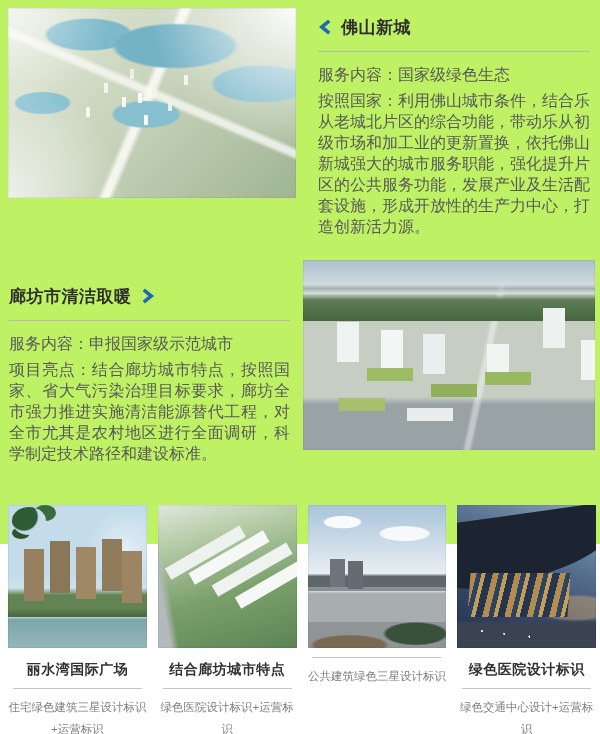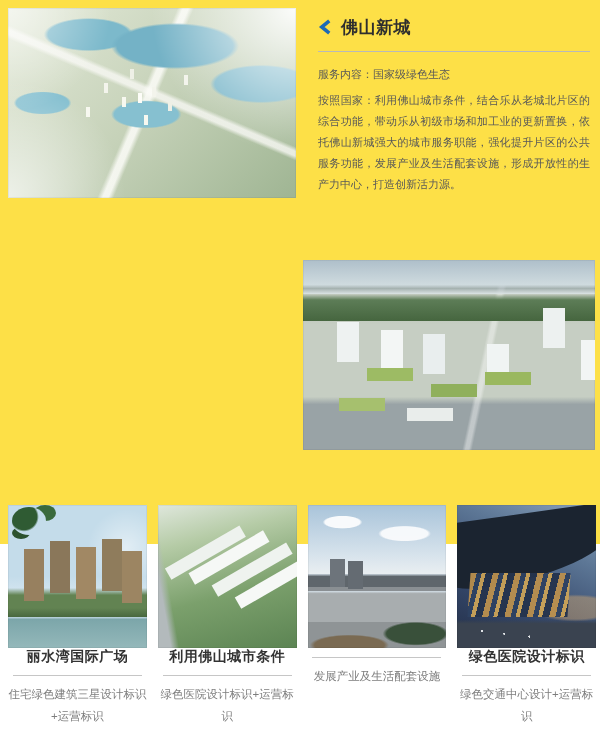--- a/index.html
+++ b/index.html
@@ -1,28 +1,28 @@
 <!DOCTYPE html>
 <html><head>
 <meta charset="utf-8">
 <style>
   html,body{margin:0;padding:0;}
   body{
     width:600px;height:734px;background:#ffffff;
     font-family:"Liberation Sans","DejaVu Sans",sans-serif;
     position:relative;overflow:hidden;
   }
-  .page{position:relative;width:600px;height:544px;background:#fde047;}
+  .page{position:relative;width:600px;height:544px;background:#bef264;}
 
   
   .sec-title-row{display:flex;align-items:center;gap:8px;height:26px;cursor:pointer;}
   .sec-title{font-size:17px;font-weight:bold;color:#2e2e2e;letter-spacing:.5px;}
   .chev{width:15px;height:16px;flex:0 0 auto;}
   .hr{height:1px;background:#b9b9b9;margin:11px 0 12px 0;}
-  .body{font-size:11px;line-height:21px;color:#585858;margin:0 0 5px 0;text-align:justify;}
+  .body{font-size:16px;line-height:21px;color:#585858;margin:0 0 5px 0;text-align:justify;}
 
   .s1-text{position:absolute;left:318px;top:14px;width:272px;}
   .s2-text{position:absolute;left:9px;top:283px;width:281px;}
 
   
   .bigimg{position:absolute;box-shadow:inset 0 0 0 1px rgba(0,0,0,.05);overflow:hidden;}
   .img-foshan{left:8px;top:8px;width:288px;height:190px;
     background-color:#bcc9b4;
     background-image:
       radial-gradient(circle at 100% 0%, rgba(255,255,255,.95), rgba(255,255,255,0) 42%),
@@ -53,21 +53,21 @@
   .img-langfang::before{content:"";position:absolute;left:34px;top:62px;width:22px;height:40px;background:#eef2f1;
     box-shadow:44px 8px 0 0 #f3f6f5,86px 12px 0 0 #e9eeee,150px 22px 0 0 #f0f4f3,
       206px -14px 0 0 #edf1f0,244px 18px 0 0 #f2f5f4;}
   .img-langfang::after{content:"";position:absolute;left:64px;top:108px;width:46px;height:13px;background:#9dbb64;
     box-shadow:64px 16px 0 0 #90b05c,-28px 30px 0 0 #a6c06e,118px 4px 0 0 #9ab85f,40px 40px 0 0 #e9edeb;}
 
   
   .cards{position:absolute;left:8px;top:505px;width:588px;display:flex;gap:11px;}
   .card{flex:1;min-width:0;cursor:pointer;}
   .card-img{width:100%;height:143px;position:relative;overflow:hidden;box-shadow:inset 0 0 0 1px rgba(0,0,0,.05);}
-  .card-title{font-size:14px;font-weight:bold;color:#333333;text-align:center;letter-spacing:.5px;}
+  .card-title{font-size:14px;font-weight:bold;color:#333333;text-align:center;margin-top:13px;letter-spacing:.5px;}
   .card-divider{height:1px;background:#c6c6c6;width:93%;margin:9px auto 7px auto;}
   .card-subtitle{font-size:11.5px;color:#7d7d7d;text-align:center;line-height:22px;}
 
   .img1{background-image:
       radial-gradient(circle at 85% 30%, rgba(255,255,255,.5), rgba(255,255,255,0) 25%),
       linear-gradient(to bottom, #c4dcea 0 50%, #cfe2ee 58%, rgba(207,226,238,0) 58%),
       linear-gradient(to bottom, rgba(98,131,82,0) 58%, #628352 63% 72%, #49693f 78%, rgba(73,105,63,0) 78%),
       linear-gradient(to bottom, rgba(124,166,170,0) 78%, #7ca6aa 80%, #94b8ba 100%);
     background-color:#cfe2ee;}
   .img1::before{content:"";position:absolute;left:16px;top:44px;width:20px;height:52px;background:#97805f;
@@ -121,42 +121,53 @@
       <svg class="chev" viewBox="0 0 16 16">
         <path d="M12 1.5 L4 8 L12 14.5" fill="none" stroke="#1d6ab5" stroke-width="3.8"></path>
       </svg>
       <span class="sec-title">佛山新城</span>
     </div>
     <div class="hr"></div>
     <p class="body">服务内容：国家级绿色生态</p>
     <p class="body">按照国家：利用佛山城市条件，结合乐从老城北片区的综合功能，带动乐从初级市场和加工业的更新置换，依托佛山新城强大的城市服务职能，强化提升片区的公共服务功能，发展产业及生活配套设施，形成开放性的生产力中心，打造创新活力源。</p>
   </div>
 
+  <div class="s2-text">
+    <div class="sec-title-row">
+      <span class="sec-title">廊坊市清洁取暖</span>
+      <svg class="chev" viewBox="0 0 16 16">
+        <path d="M4 1.5 L12 8 L4 14.5" fill="none" stroke="#1d6ab5" stroke-width="3.8"></path>
+      </svg>
+    </div>
+    <div class="hr"></div>
+    <p class="body">服务内容：申报国家级示范城市</p>
+    <p class="body">项目亮点：结合廊坊城市特点，按照国家、省大气污染治理目标要求，廊坊全市强力推进实施清洁能源替代工程，对全市尤其是农村地区进行全面调研，科学制定技术路径和建设标准。</p>
+  </div>
   <div class="bigimg img-langfang"></div>
 
   <div class="cards">
 
     <div class="card">
       <div class="card-img img1"></div>
       <div class="card-title">丽水湾国际广场</div>
       <div class="card-divider"></div>
       <div class="card-subtitle">住宅绿色建筑三星设计标识+运营标识</div>
     </div>
 
     <div class="card">
       <div class="card-img img2"></div>
-      <div class="card-title">利用佛山城市条件</div>
+      <div class="card-title">结合廊坊城市特点</div>
       <div class="card-divider"></div>
       <div class="card-subtitle">绿色医院设计标识+运营标识</div>
     </div>
 
     <div class="card">
       <div class="card-img img3"></div>
       <div class="card-divider"></div>
-      <div class="card-subtitle">发展产业及生活配套设施</div>
+      <div class="card-subtitle">公共建筑绿色三星设计标识</div>
     </div>
 
     <div class="card">
       <div class="card-img img4"></div>
       <div class="card-title">绿色医院设计标识</div>
       <div class="card-divider"></div>
       <div class="card-subtitle">绿色交通中心设计+运营标识</div>
     </div>
 
   </div>

